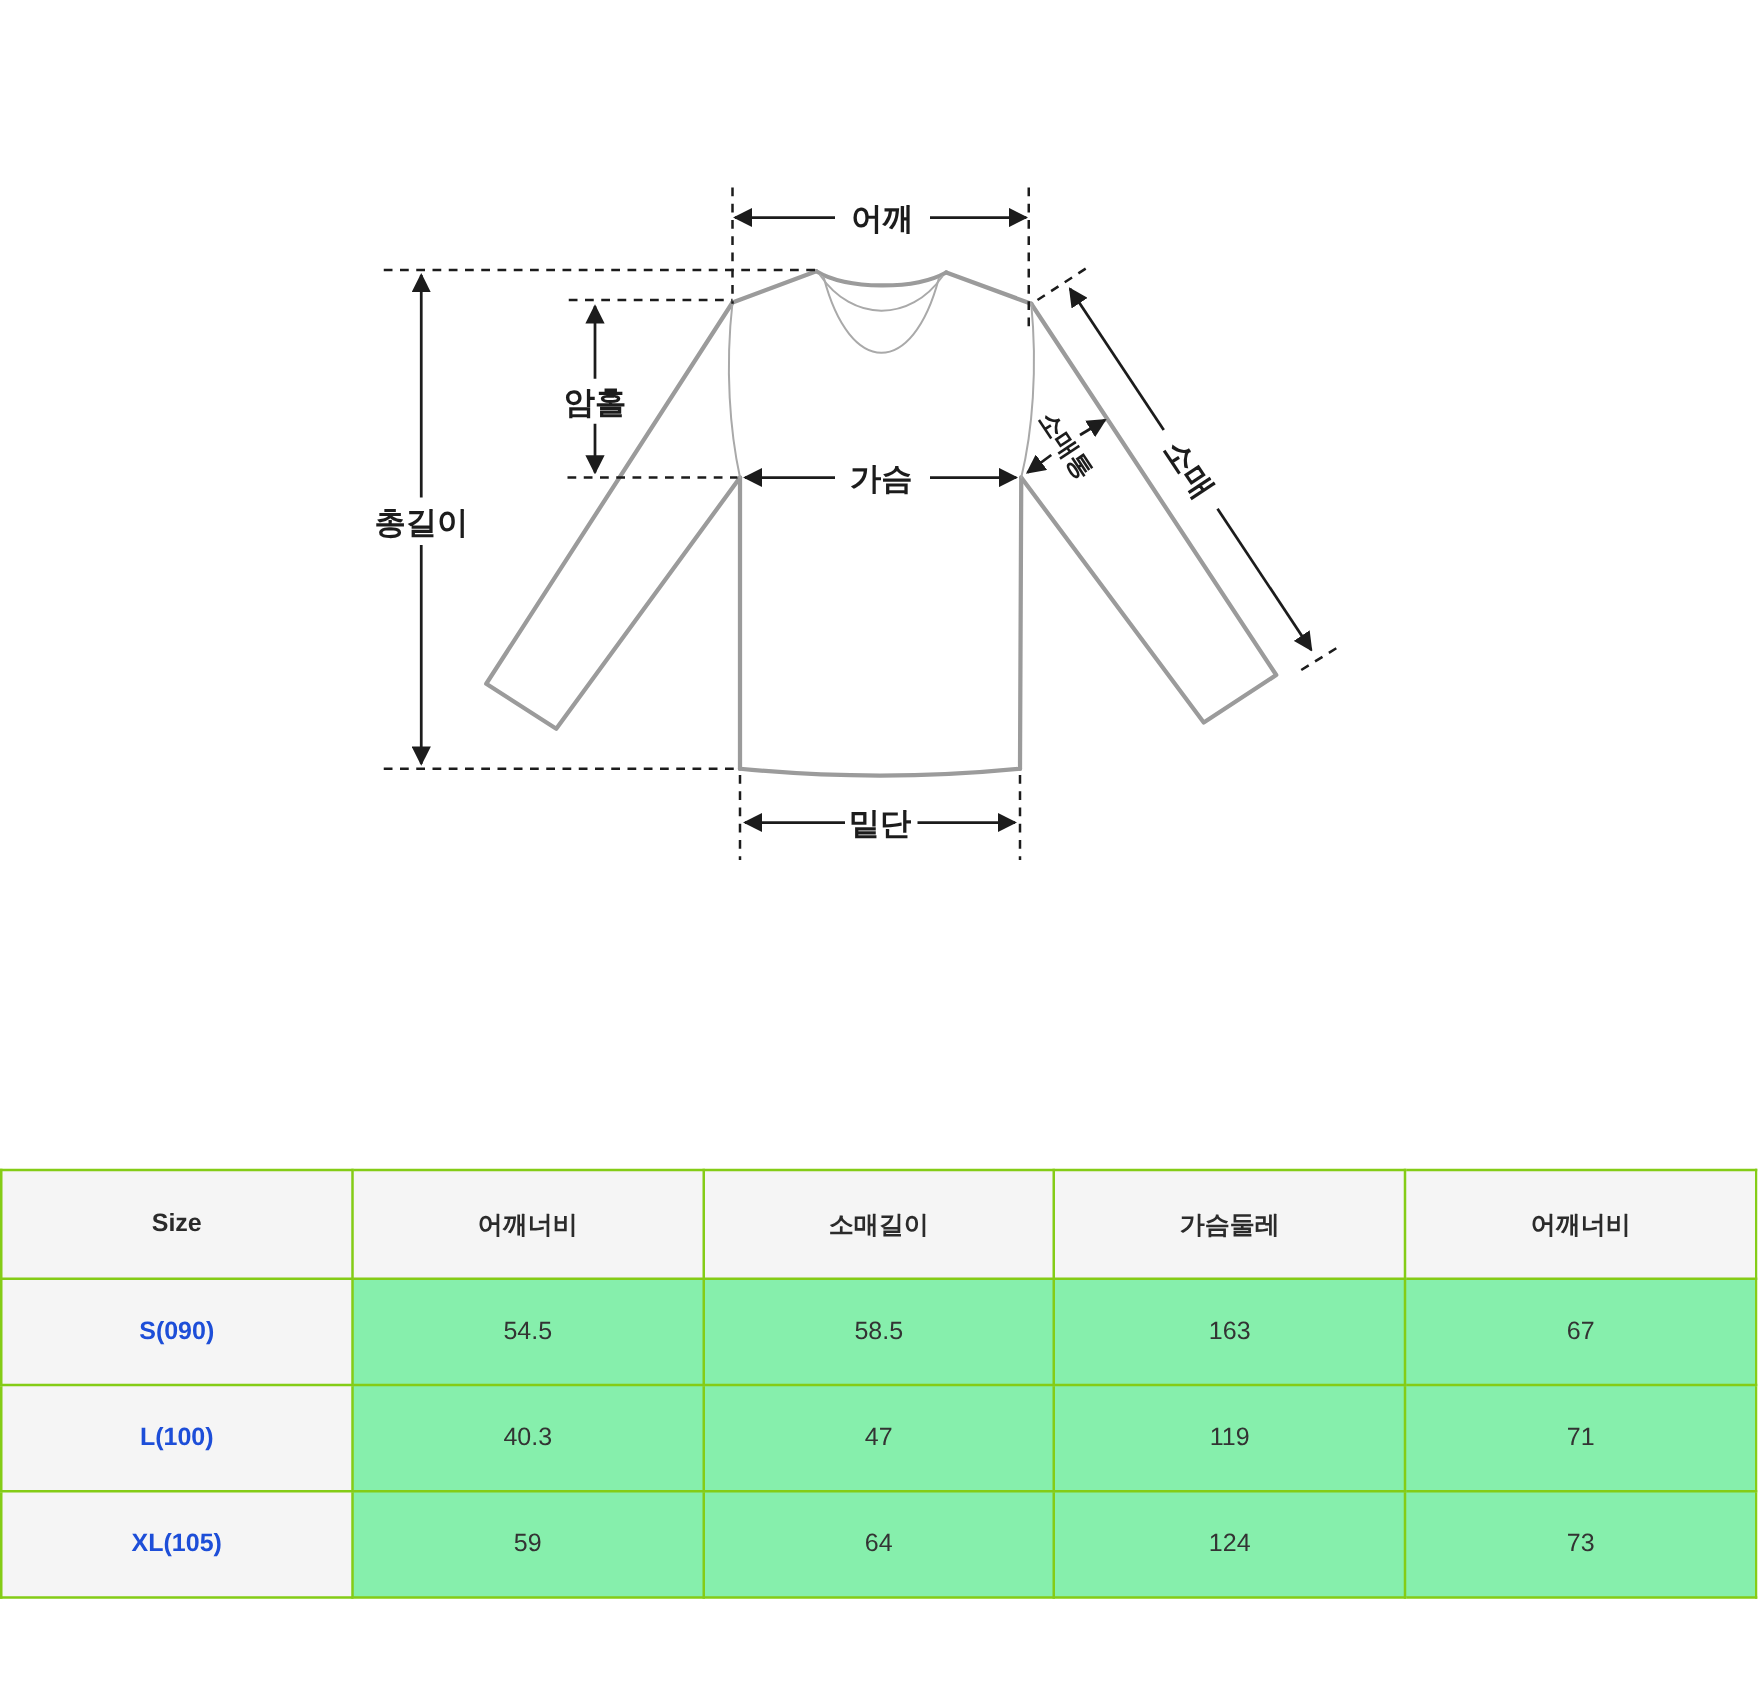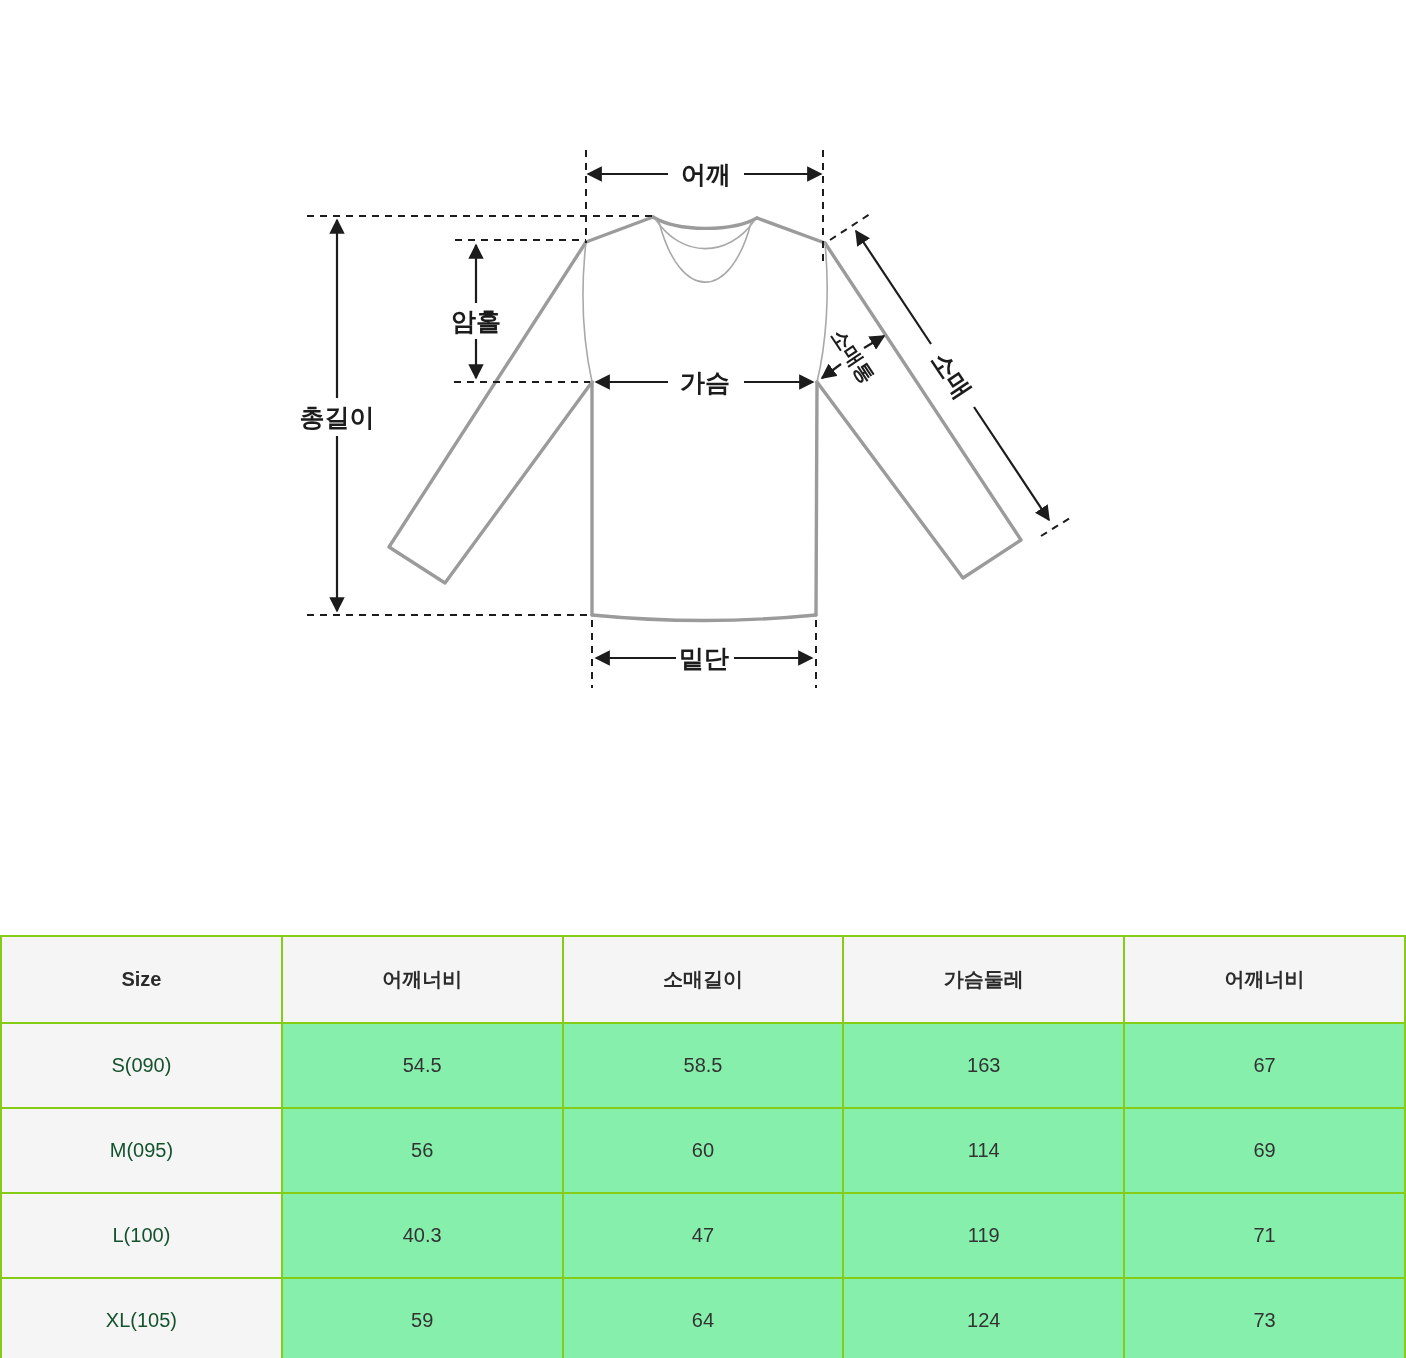--- a/index.html
+++ b/index.html
@@ -22,21 +22,21 @@
     font-family:"Liberation Sans", sans-serif;
   }
   table.size-table th, table.size-table td {
     border:2px solid #84cc16; text-align:center; vertical-align:middle;
     font-size:20px;
   }
   table.size-table thead th {
     background:#f5f5f5; color:#2b2b2b; font-weight:bold; height:87px;
   }
   table.size-table tbody th {
-    background:#f5f5f5; color:#14532d; font-weight:normal; height:85px;
+    background:#f5f5f5; color:#1d4ed8; font-weight:bold; height:85px;
   }
   table.size-table tbody td {
     background:#86efac; color:#333333; font-weight:normal; height:85px;
   }
 </style>
 </head>
 <body>
 
 <div class="diagram-wrap">
   <svg width="1406" height="935" viewBox="0 0 1406 935" xmlns="http://www.w3.org/2000/svg">
@@ -118,27 +118,20 @@
   </thead>
   <tbody>
     <tr>
       <th>S(090)</th>
       <td>54.5</td>
       <td>58.5</td>
       <td>163</td>
       <td>67</td>
     </tr>
     <tr>
-      <th>M(095)</th>
-      <td>56</td>
-      <td>60</td>
-      <td>114</td>
-      <td>69</td>
-    </tr>
-    <tr>
       <th>L(100)</th>
       <td>40.3</td>
       <td>47</td>
       <td>119</td>
       <td>71</td>
     </tr>
     <tr>
       <th>XL(105)</th>
       <td>59</td>
       <td>64</td>

